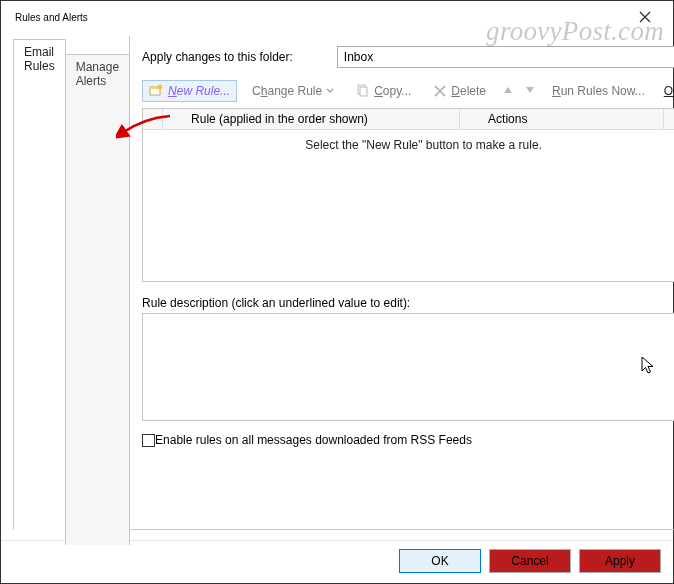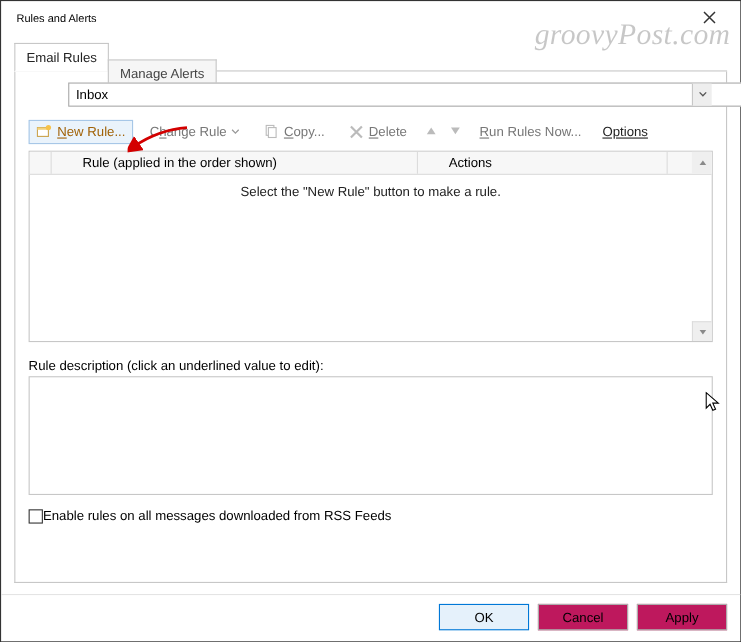--- a/index.html
+++ b/index.html
@@ -38,21 +38,21 @@
   font-size: 27px;
   color: rgba(0,0,0,0.22);
   pointer-events:none;
   letter-spacing:0.3px;
 }
 
 .content {
   flex:1;
   padding: 4px 12px 10px 12px;
   display:flex;
-  flex-direction:column;
+  flex-direction:row;
 }
 
 .tabs {
   display:flex;
   border-bottom:1px solid #c7c7c7;
   margin-top:2px;
 }
 .tab {
   padding: 5px 10px 5px 10px;
   border:1px solid #c7c7c7;
@@ -120,23 +120,24 @@
 .tbtn {
   display:flex;
   align-items:center;
   gap:4px;
   padding:3px 6px;
   border:1px solid transparent;
   color:#777;
   white-space:nowrap;
 }
 .tbtn.active {
-  color:#a16207;
+  color:#8b5cf6;
   border:1px solid #a7c7e7;
   background:#eaf3fb;
+  font-style:italic;
 }
 .tbtn .u { text-decoration: underline; }
 .tbtn svg { flex-shrink:0; }
 .sep-btn { width:14px; text-align:center; color:#999;}
 .opt-link { color:#222; text-decoration:underline; margin-left:4px; cursor:default;}
 
 .arrow-annot {
   position:absolute;
   left:116px; top:112px;
   pointer-events:none;
@@ -208,21 +209,21 @@
   display:flex;
   justify-content:flex-end;
   gap:8px;
   padding:8px 12px 10px 0;
   border-top:1px solid #e4e4e4;
 }
 .btn {
   min-width:82px;
   height:24px;
   border:1px solid #adadad;
-  background:#be185d;
+  background:#b91c1c;
   font:inherit;
   padding:0 8px;
 }
 .btn.primary {
   border:1px solid #0078d7;
   background:#e5f1fb;
   text-align:center;
 }
 
 .cursor-annot {
@@ -247,20 +248,21 @@
   </div>
 
   <div class="content">
     <div class="tabs">
       <div class="tab active"><span>Email Rules</span></div>
       <div class="tab inactive"><span>Manage Alerts</span></div>
     </div>
 
     <div class="panel">
       <div class="row-folder">
+        <label>Apply changes to this folder:</label>
         <div class="folder-select">
           <input class="folder-input" value="Inbox" style="">
           <div class="folder-drop">
             <svg class="chev" viewBox="0 0 8 8">
                 <path d="M1 2 L4 5 L7 2" stroke="#555" fill="none" stroke-width="1.2"></path>
               </svg>
           </div>
         </div>
       </div>
 

